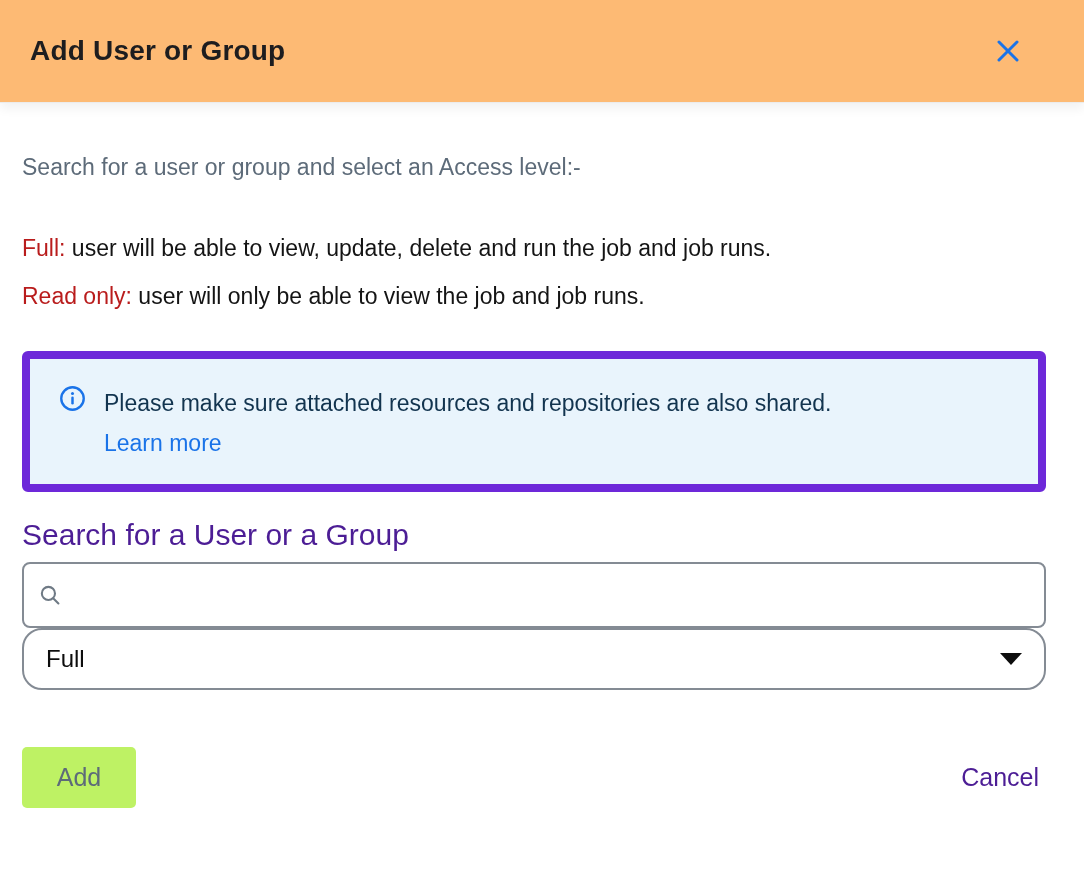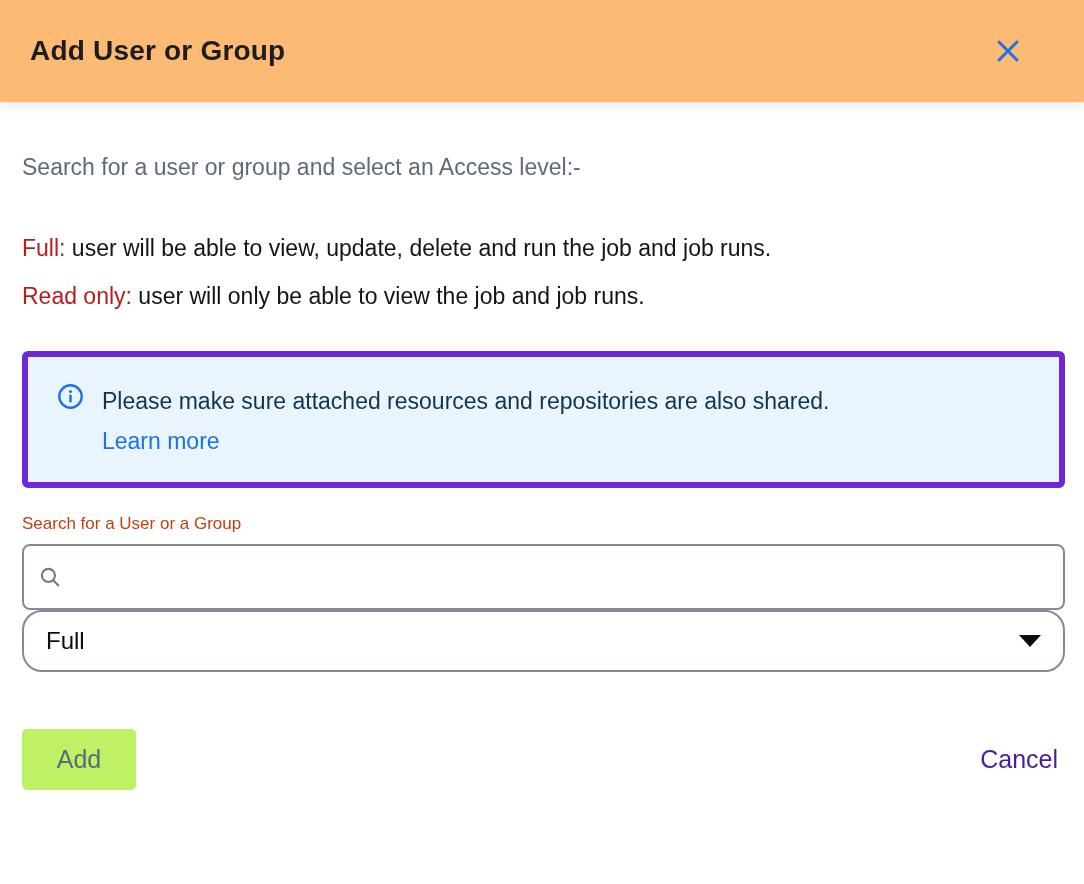--- a/index.html
+++ b/index.html
@@ -34,41 +34,41 @@
     background: none;
     border: none;
     cursor: pointer;
     width: 40px; height: 40px;
     display: flex; align-items: center; justify-content: center;
     margin-right: 26px;
   }
 
   
   .modal-body {
-    padding: 0 19px 0 22px;
+    padding: 0 38px 0 22px;
     position: relative;
     z-index: 1;
   }
   .intro-text {
     margin-top: 51px;
     font-size: 23px;
     color: #5d6b79;
   }
   .desc-line {
     font-size: 23px;
     color: #141414;
   }
   .desc-line.first { margin-top: 54px; }
   .desc-line.second { margin-top: 21px; }
   .desc-line strong { font-weight: normal; color: #b91c1c; }
 
   
   .info-alert {
     margin-top: 41px;
-    border: 6px solid #6d28d9;
+    border: 8px solid #6d28d9;
     background: #e9f4fc;
     border-radius: 6px;
     padding: 24px 24px 21px 29px;
     display: flex;
     align-items: flex-start;
   }
   .info-alert .icon-wrap {
     flex: 0 0 auto;
     margin-top: 2px;
   }
@@ -80,22 +80,22 @@
   }
   .alert-link {
     color: #1a73e8;
     text-decoration: none;
     display: inline-block;
     cursor: pointer;
   }
 
   
   .field-label {
-    font-size: 17px;
-    color: #c2410c;
+    font-size: 30px;
+    color: #4c1d95;
     margin-top: 26px;
     margin-bottom: 10px;
   }
   .search-box {
     height: 66px;
     border: 2px solid #848b94;
     border-radius: 8px;
     display: flex;
     align-items: center;
     padding: 0 14px;

